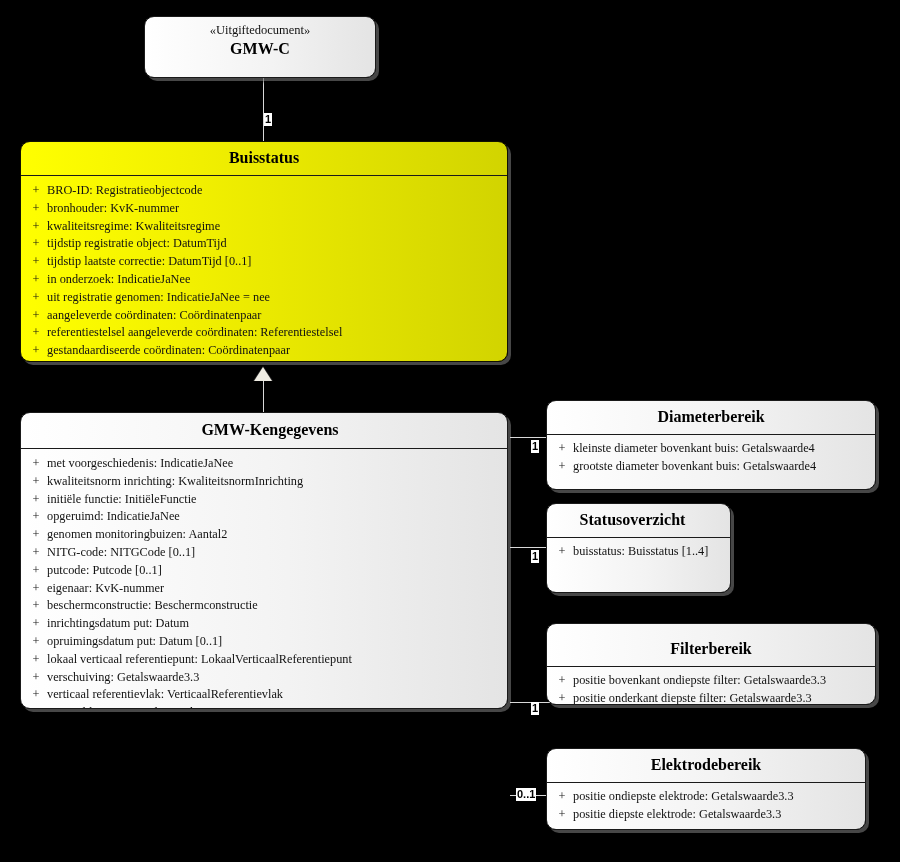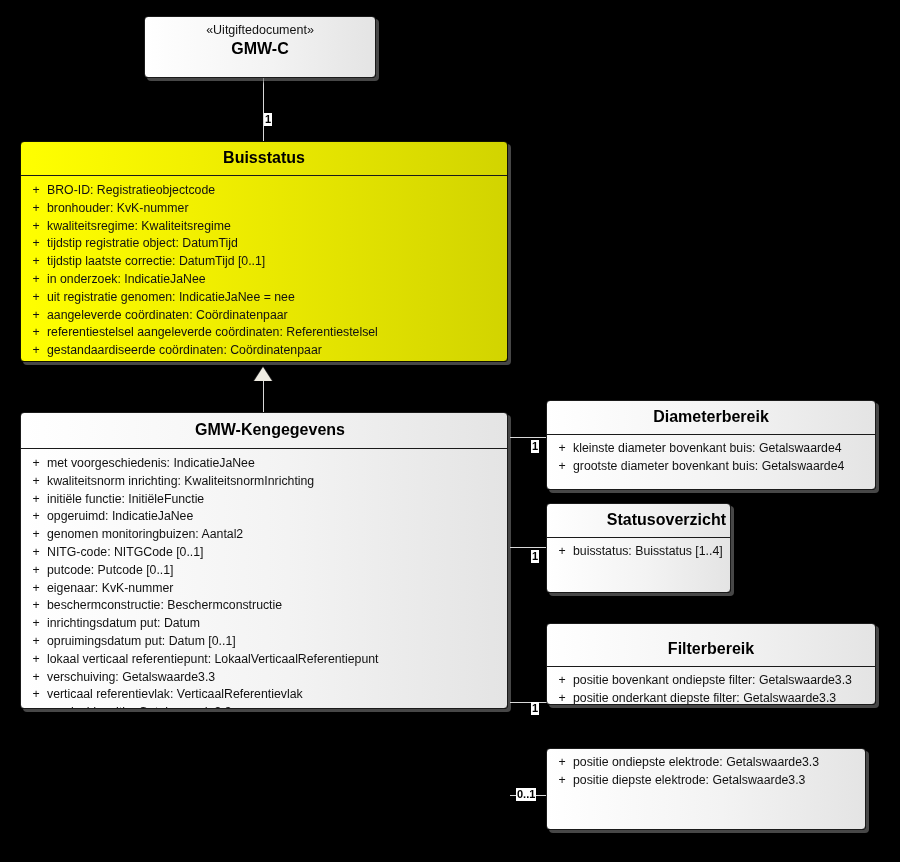--- a/index.html
+++ b/index.html
@@ -14,24 +14,25 @@
     background: #000000;
     font-family: "Liberation Sans", sans-serif;
     overflow: hidden;
   }
 
   
   .uml-class {
     position: absolute;
     box-sizing: border-box;
     border: 1px solid #1a1a1a;
-    border-radius: 4px;
+    border-radius: 10px;
     background: linear-gradient(to right, #ffffff 0%, #f3f3f3 55%, #e4e4e4 100%);
     box-shadow: 3px 3px 0 0 rgba(255,255,255,0.28), 4px 4px 3px 0 rgba(0,0,0,0.55);
     overflow: hidden;
+    font-family: Liberation Serif, serif;
   }
   .uml-class.yellow {
     background: linear-gradient(to right, #ffff00 0%, #f2f000 35%, #d2d400 100%);
     border: 1px solid #111100;
   }
 
   .uml-header {
     box-sizing: border-box;
     padding: 6px 8px 7px 8px;
     text-align: center;
@@ -294,21 +295,21 @@
         <span class="attr-text">kleinste diameter bovenkant buis: Getalswaarde4</span>
       </div>
       <div class="attr-row">
         <span class="attr-vis">+</span>
         <span class="attr-text">grootste diameter bovenkant buis: Getalswaarde4</span>
       </div>
     </div>
   </div>
 
   <div class="uml-class" style="left:546px; top:503px; width:185px; height:90px;">
-    <div class="uml-header" style="padding:6px 4px 7px 8px;text-align:right;">
+    <div class="uml-header" style="padding:6px 20px 7px 8px;">
       <span class="class-name">Statusoverzicht</span>
     </div>
     <div class="uml-attrs" style="padding-top:5px;">
       <div class="attr-row">
         <span class="attr-vis">+</span>
         <span class="attr-text">buisstatus: Buisstatus [1..4]</span>
       </div>
     </div>
   </div>
 
@@ -322,20 +323,23 @@
         <span class="attr-text">positie bovenkant ondiepste filter: Getalswaarde3.3</span>
       </div>
       <div class="attr-row">
         <span class="attr-vis">+</span>
         <span class="attr-text">positie onderkant diepste filter: Getalswaarde3.3</span>
       </div>
     </div>
   </div>
 
   <div class="uml-class" style="left:546px; top:748px; width:320px; height:82px;">
+    <div class="uml-header" style="padding:6px 8px 7px 8px;">
+      <span class="class-name">Elektrodebereik</span>
+    </div>
     <div class="uml-attrs" style="padding-top:5px;">
       <div class="attr-row">
         <span class="attr-vis">+</span>
         <span class="attr-text">positie ondiepste elektrode: Getalswaarde3.3</span>
       </div>
       <div class="attr-row">
         <span class="attr-vis">+</span>
         <span class="attr-text">positie diepste elektrode: Getalswaarde3.3</span>
       </div>
     </div>

